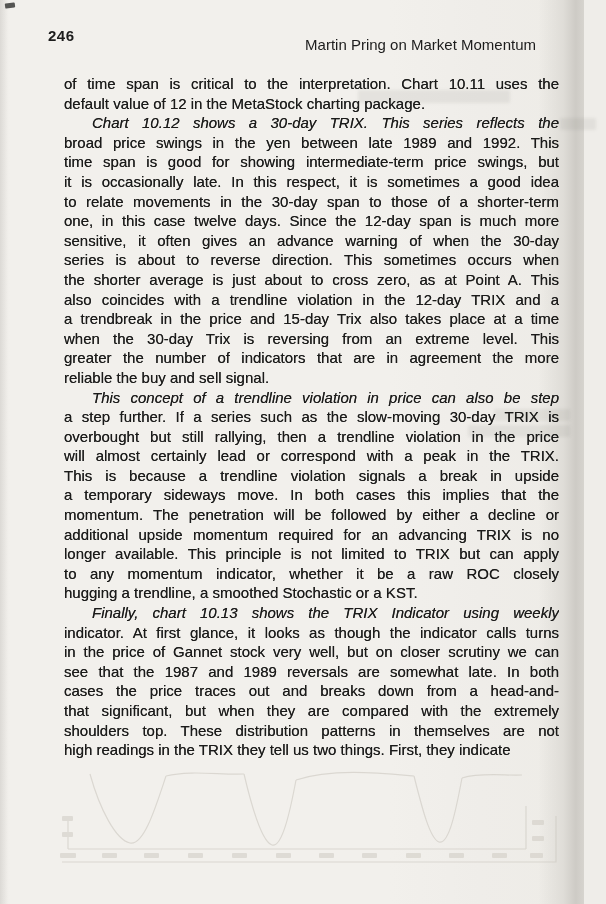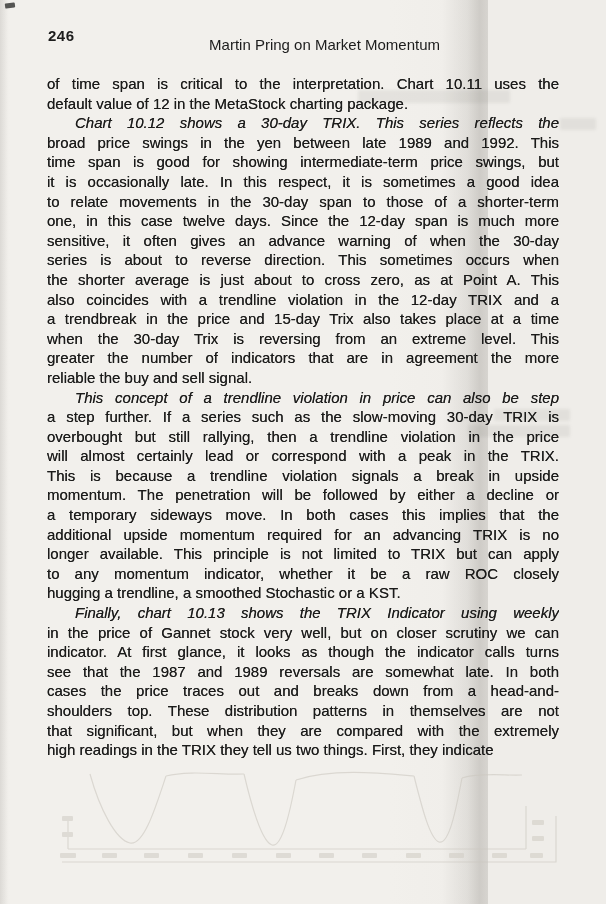--- a/index.html
+++ b/index.html
@@ -2,21 +2,21 @@
 <html><head>
 <meta charset="utf-8">
 <style>
   html,body{margin:0;padding:0;}
   body{
     width:606px;height:904px;overflow:hidden;
     font-family:"Liberation Sans", sans-serif;
     background:#efede9;
   }
   .page{
-    position:relative;width:488px;height:904px;
+    position:relative;width:584px;height:904px;
     background:linear-gradient(90deg,#eceae6 0px,#f2f0ec 10px,#f2f0ec 390px,#efede9 480px,#eeece7 560px);
   }
   
   .edge-shadow-right{
     position:absolute;top:0;right:0;width:46px;height:904px;
     background:linear-gradient(90deg, rgba(90,85,78,0) 0%, rgba(90,85,78,0.10) 55%, rgba(90,85,78,0.22) 82%, rgba(90,85,78,0.16) 100%);
     pointer-events:none;
   }
   .edge-shadow-left{
     position:absolute;top:0;left:0;width:8px;height:904px;
@@ -35,21 +35,21 @@
   .running-title{position:absolute;right:0;top:9px;font-weight:normal;margin-left:14px;}
   .body-text{
     position:absolute;left:47px;top:74px;width:512px;
     color:#1b1b1a;font-size:15px;
     text-shadow:0 0 .4px rgba(20,20,20,.8);
     z-index:2;
   }
   .line{
     height:19.6px;line-height:19.6px;
     text-align:justify;text-align-last:justify;
-    overflow:hidden;white-space:normal;
+    overflow:hidden;white-space:normal;margin-left:17px;
   }
   .line.para-end{text-align-last:left;}
   .line.indent{padding-left:28px;font-style:italic;}
   
   .ghost-chart{
     position:absolute;left:60px;top:768px;width:500px;height:100px;
     opacity:.6;z-index:1;pointer-events:none;
   }
   .smudge{
     position:absolute;background:rgba(110,104,94,0.10);
@@ -87,33 +87,33 @@
       <div class="line">also coincides with a trendline violation in the 12-day TRIX and a</div>
       <div class="line">a trendbreak in the price and 15-day Trix also takes place at a time</div>
       <div class="line">when the 30-day Trix is reversing from an extreme level. This</div>
       <div class="line">greater the number of indicators that are in agreement the more</div>
       <div class="line para-end">reliable the buy and sell signal.</div>
       <div class="line indent">This concept of a trendline violation in price can also be step</div>
       <div class="line">a step further. If a series such as the slow-moving 30-day TRIX is</div>
       <div class="line">overbought but still rallying, then a trendline violation in the price</div>
       <div class="line">will almost certainly lead or correspond with a peak in the TRIX.</div>
       <div class="line">This is because a trendline violation signals a break in upside</div>
+      <div class="line">a temporary sideways move. In both cases this implies that the</div>
       <div class="line">momentum. The penetration will be followed by either a decline or</div>
-      <div class="line">a temporary sideways move. In both cases this implies that the</div>
       <div class="line">additional upside momentum required for an advancing TRIX is no</div>
       <div class="line">longer available. This principle is not limited to TRIX but can apply</div>
       <div class="line">to any momentum indicator, whether it be a raw ROC closely</div>
       <div class="line para-end">hugging a trendline, a smoothed Stochastic or a KST.</div>
       <div class="line indent">Finally, chart 10.13 shows the TRIX Indicator using weekly</div>
+      <div class="line">indicator. At first glance, it looks as though the indicator calls turns</div>
       <div class="line">in the price of Gannet stock very well, but on closer scrutiny we can</div>
-      <div class="line">indicator. At first glance, it looks as though the indicator calls turns</div>
       <div class="line">see that the 1987 and 1989 reversals are somewhat late. In both</div>
       <div class="line">cases the price traces out and breaks down from a head-and-</div>
+      <div class="line">that significant, but when they are compared with the extremely</div>
       <div class="line">shoulders top. These distribution patterns in themselves are not</div>
-      <div class="line">that significant, but when they are compared with the extremely</div>
       <div class="line para-end">high readings in the TRIX they tell us two things. First, they indicate</div>
     </div>
 
   <div class="smudge a"></div>
   <div class="smudge b"></div>
   <div class="smudge c"></div>
   <div class="smudge d"></div>
 
   <svg class="ghost-chart" viewBox="0 0 500 100" xmlns="http://www.w3.org/2000/svg">
     <g stroke="#ccc8c0" stroke-width="1.2" fill="none">

